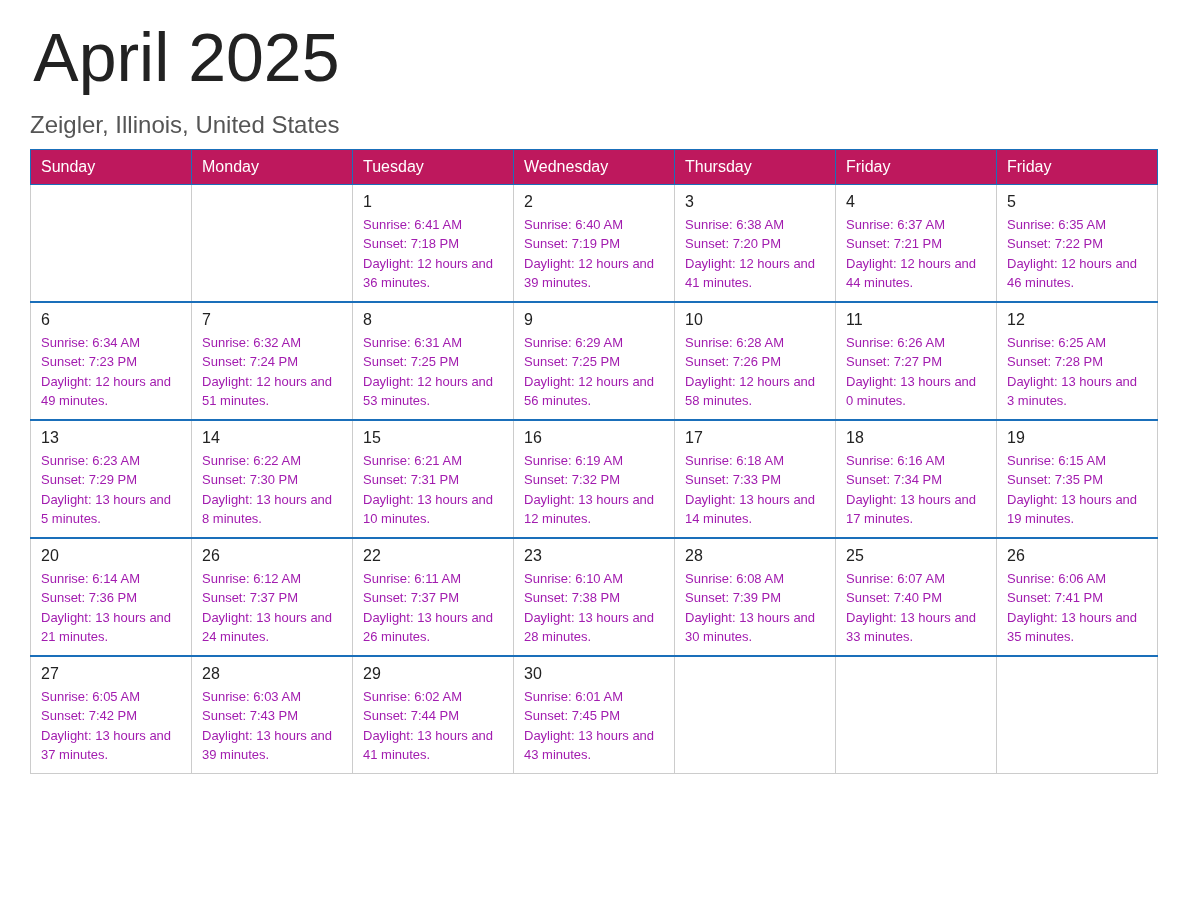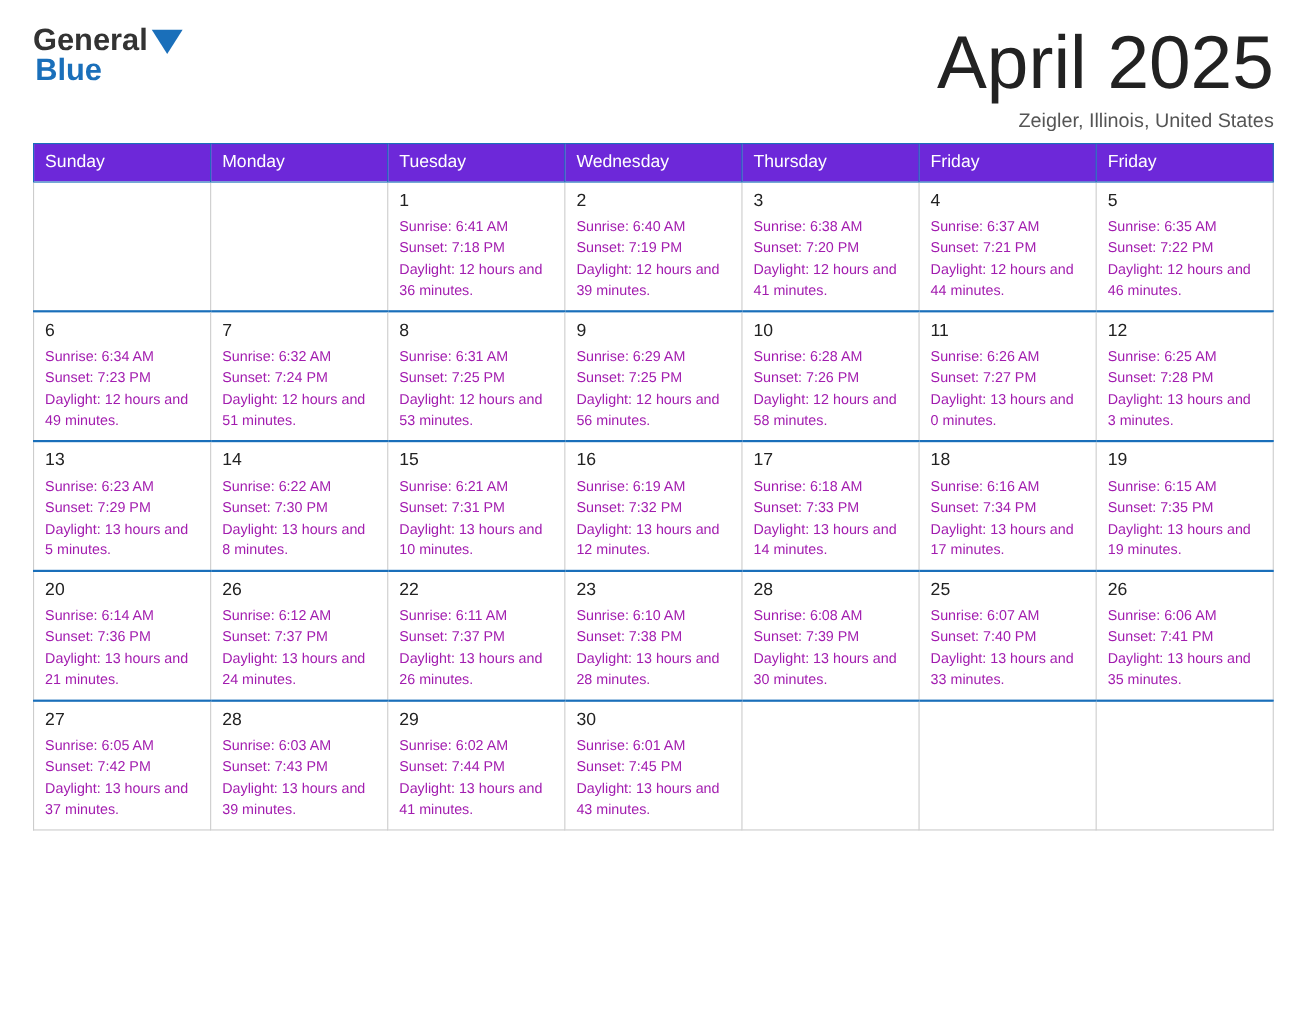--- a/index.html
+++ b/index.html
@@ -48,31 +48,31 @@
     .title-section {
       text-align: right;
     }
     .calendar-title {
       font-size: 68px;
       font-weight: normal;
       color: #222;
       line-height: 1.1;
     }
     .calendar-subtitle {
-      font-size: 18px;
+      font-size: 24px;
       color: #555;
-      margin-top: 4px;
+      margin-top: 16px;
     }
     .calendar {
       width: 100%;
       border-collapse: collapse;
       margin-top: 8px;
     }
     .calendar th {
-      background-color: #6d28d9;
+      background-color: #be185d;
       color: #fff;
       padding: 8px 10px;
       font-size: 16px;
       font-weight: normal;
       text-align: left;
       border: 1px solid #1a6fba;
     }
     .calendar td {
       vertical-align: top;
       padding: 8px 10px;
@@ -101,31 +101,20 @@
       border-top: 2px solid #1a6fba !important;
     }
     tr:first-child td {
       border-top: none;
     }
   </style>
 </head>
 <body>
 
 <div class="header">
-  <div class="logo">
-    <div style="display:flex;flex-direction:column;align-items:flex-start;">
-      <div style="display:flex;align-items:center;">
-        <span class="logo-text-general">General</span>
-        <div class="logo-icon">
-          <div class="logo-triangle"></div>
-        </div>
-      </div>
-      <span class="logo-text-blue" style="margin-top:-4px;margin-left:2px;">Blue</span>
-    </div>
-  </div>
   <div class="title-section">
     <div class="calendar-title">April 2025</div>
     <div class="calendar-subtitle">Zeigler, Illinois, United States</div>
   </div>
 </div>
 
 <table class="calendar">
   <thead>
     <tr>
     <th>Sunday</th>

